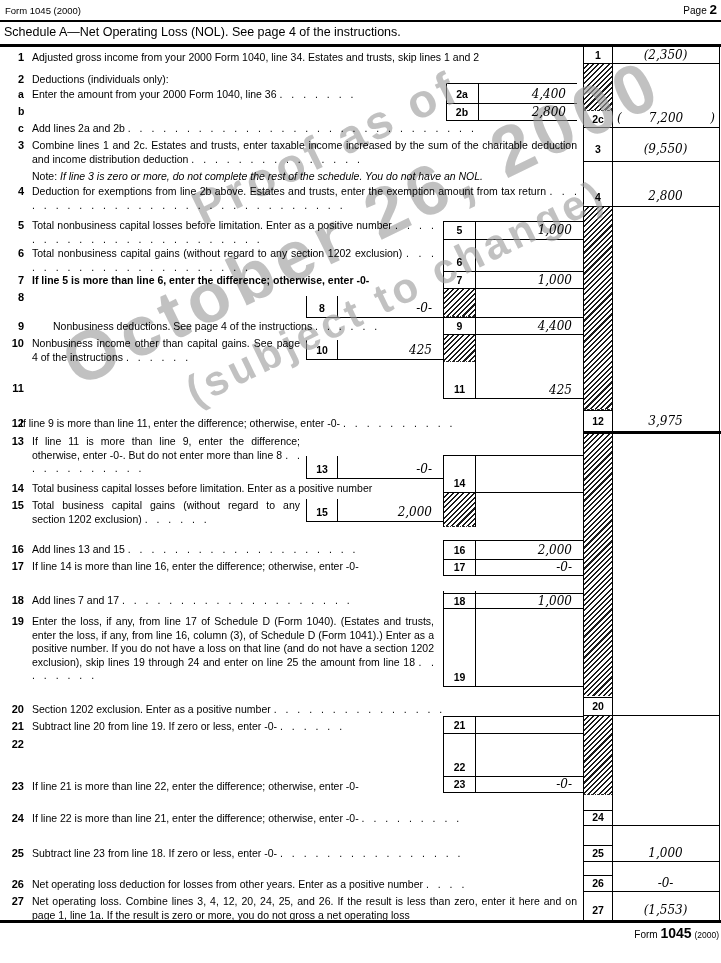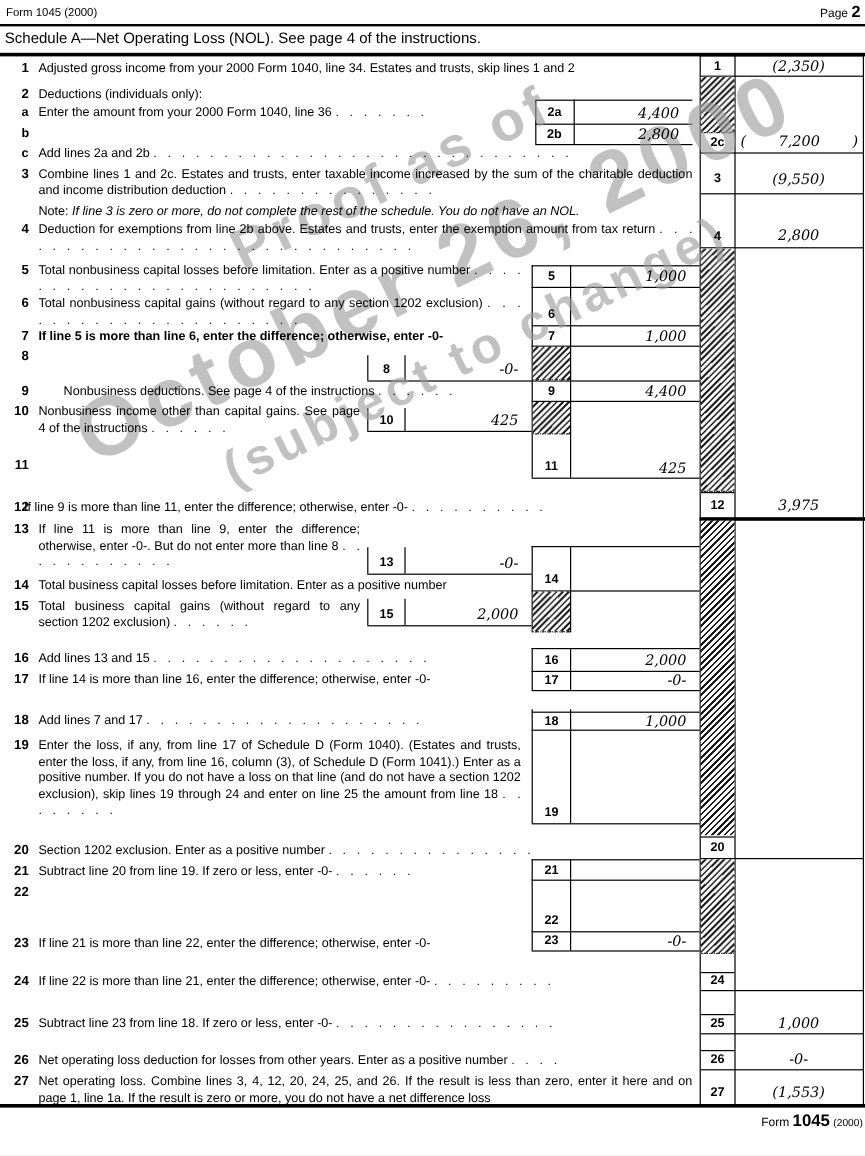--- a/index.html
+++ b/index.html
@@ -179,21 +179,21 @@
   <div class="desc" style="left:32px;top:543px;width:402px;"><span>Add lines 13 and 15</span> <span class="leaders">. . . . . . . . . . . . . . . . . . . .</span></div>
   <div class="desc" style="left:32px;top:560px;width:410px;"><span>If line 14 is more than line 16, enter the difference; otherwise, enter -0-</span></div>
   <div class="desc" style="left:32px;top:594px;width:402px;"><span>Add lines 7 and 17</span> <span class="leaders">. . . . . . . . . . . . . . . . . . . .</span></div>
   <div class="desc" style="left:32px;top:615px;width:402px;"><span>Enter the loss, if any, from line 17 of Schedule D (Form 1040). (Estates and trusts, enter the loss, if any, from line 16, column (3), of Schedule D (Form 1041).) Enter as a positive number. If you do not have a loss on that line (and do not have a section 1202 exclusion), skip lines 19 through 24 and enter on line 25 the amount from line 18</span> <span class="leaders">. . . . . . . .</span></div>
   <div class="desc" style="left:32px;top:703px;width:545px;"><span>Section 1202 exclusion. Enter as a positive number</span> <span class="leaders">. . . . . . . . . . . . . . .</span></div>
   <div class="desc" style="left:32px;top:720px;width:402px;"><span>Subtract line 20 from line 19. If zero or less, enter -0-</span> <span class="leaders">. . . . . .</span></div>
   <div class="desc" style="left:32px;top:780px;width:410px;"><span>If line 21 is more than line 22, enter the difference; otherwise, enter -0-</span></div>
   <div class="desc" style="left:32px;top:812px;width:545px;"><span>If line 22 is more than line 21, enter the difference; otherwise, enter -0-</span> <span class="leaders">. . . . . . . . .</span></div>
   <div class="desc" style="left:32px;top:847px;width:545px;"><span>Subtract line 23 from line 18. If zero or less, enter -0-</span> <span class="leaders">. . . . . . . . . . . . . . . .</span></div>
   <div class="desc" style="left:32px;top:878px;width:545px;"><span>Net operating loss deduction for losses from other years. Enter as a positive number</span> <span class="leaders">. . . .</span></div>
-  <div class="desc" style="left:32px;top:895px;width:545px;"><span class="b">Net operating loss.</span><span> Combine lines 3, 4, 12, 20, 24, 25, and 26. If the result is less than zero, enter it here and on page 1, line 1a. If the result is zero or more, you </span><span class="b">do not</span><span> have a net difference loss</span></div>
+  <div class="desc" style="left:32px;top:895px;width:545px;"><span class="b">Net operating loss.</span><span> Combine lines 3, 4, 12, 20, 24, 25, and 26. If the result is less than zero, enter it here and on page 1, line 1a. If the result is zero or more, you </span><span class="b">do not</span><span> gross a net operating loss</span></div>
 
   <div class="bn" style="left:584px;top:48px;width:28px;height:14px;">1</div>
   <div class="bv ctr" style="left:613px;top:47px;width:105px;height:15px;">(2,350)</div>
   <div class="bn" style="left:584px;top:111px;width:28px;height:15px;">2c</div>
   <div class="bv paren" style="left:613px;top:110px;width:106px;height:16px;">
       <span>(</span>
       <span class="mid">7,200</span>
       <span>)</span>
     </div>
   <div class="bn" style="left:584px;top:140px;width:28px;height:17px;">3</div>

